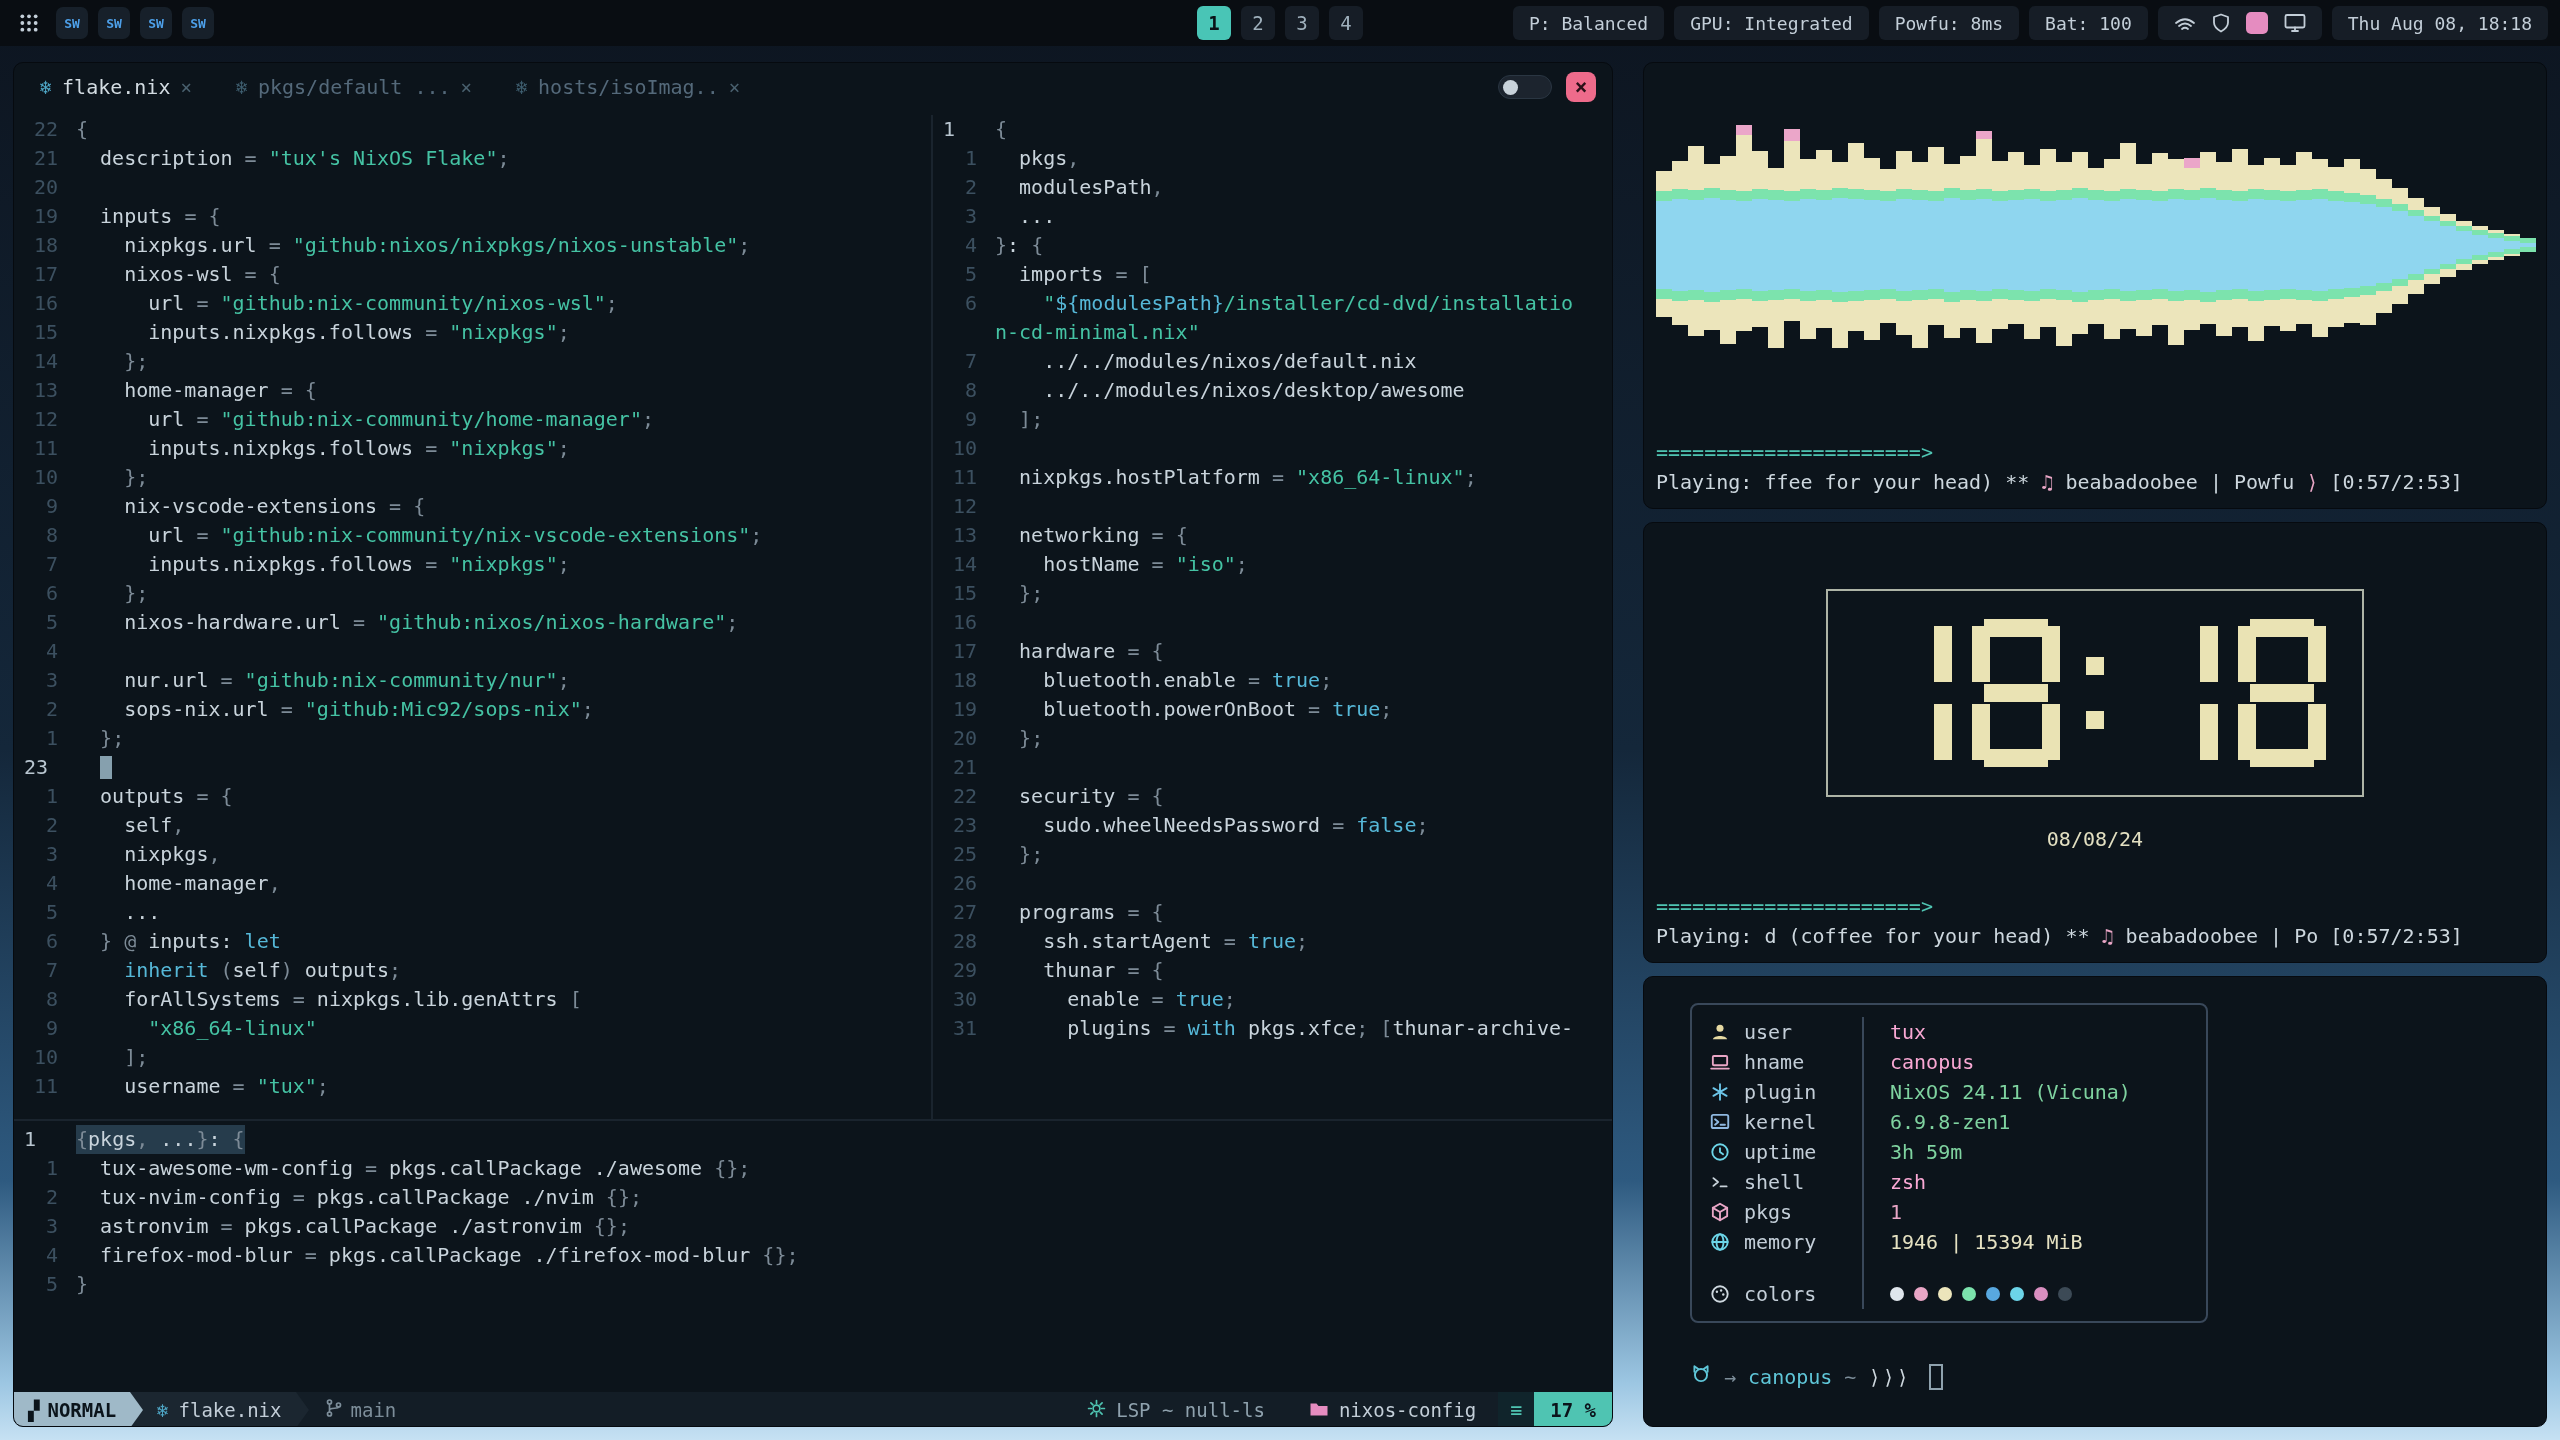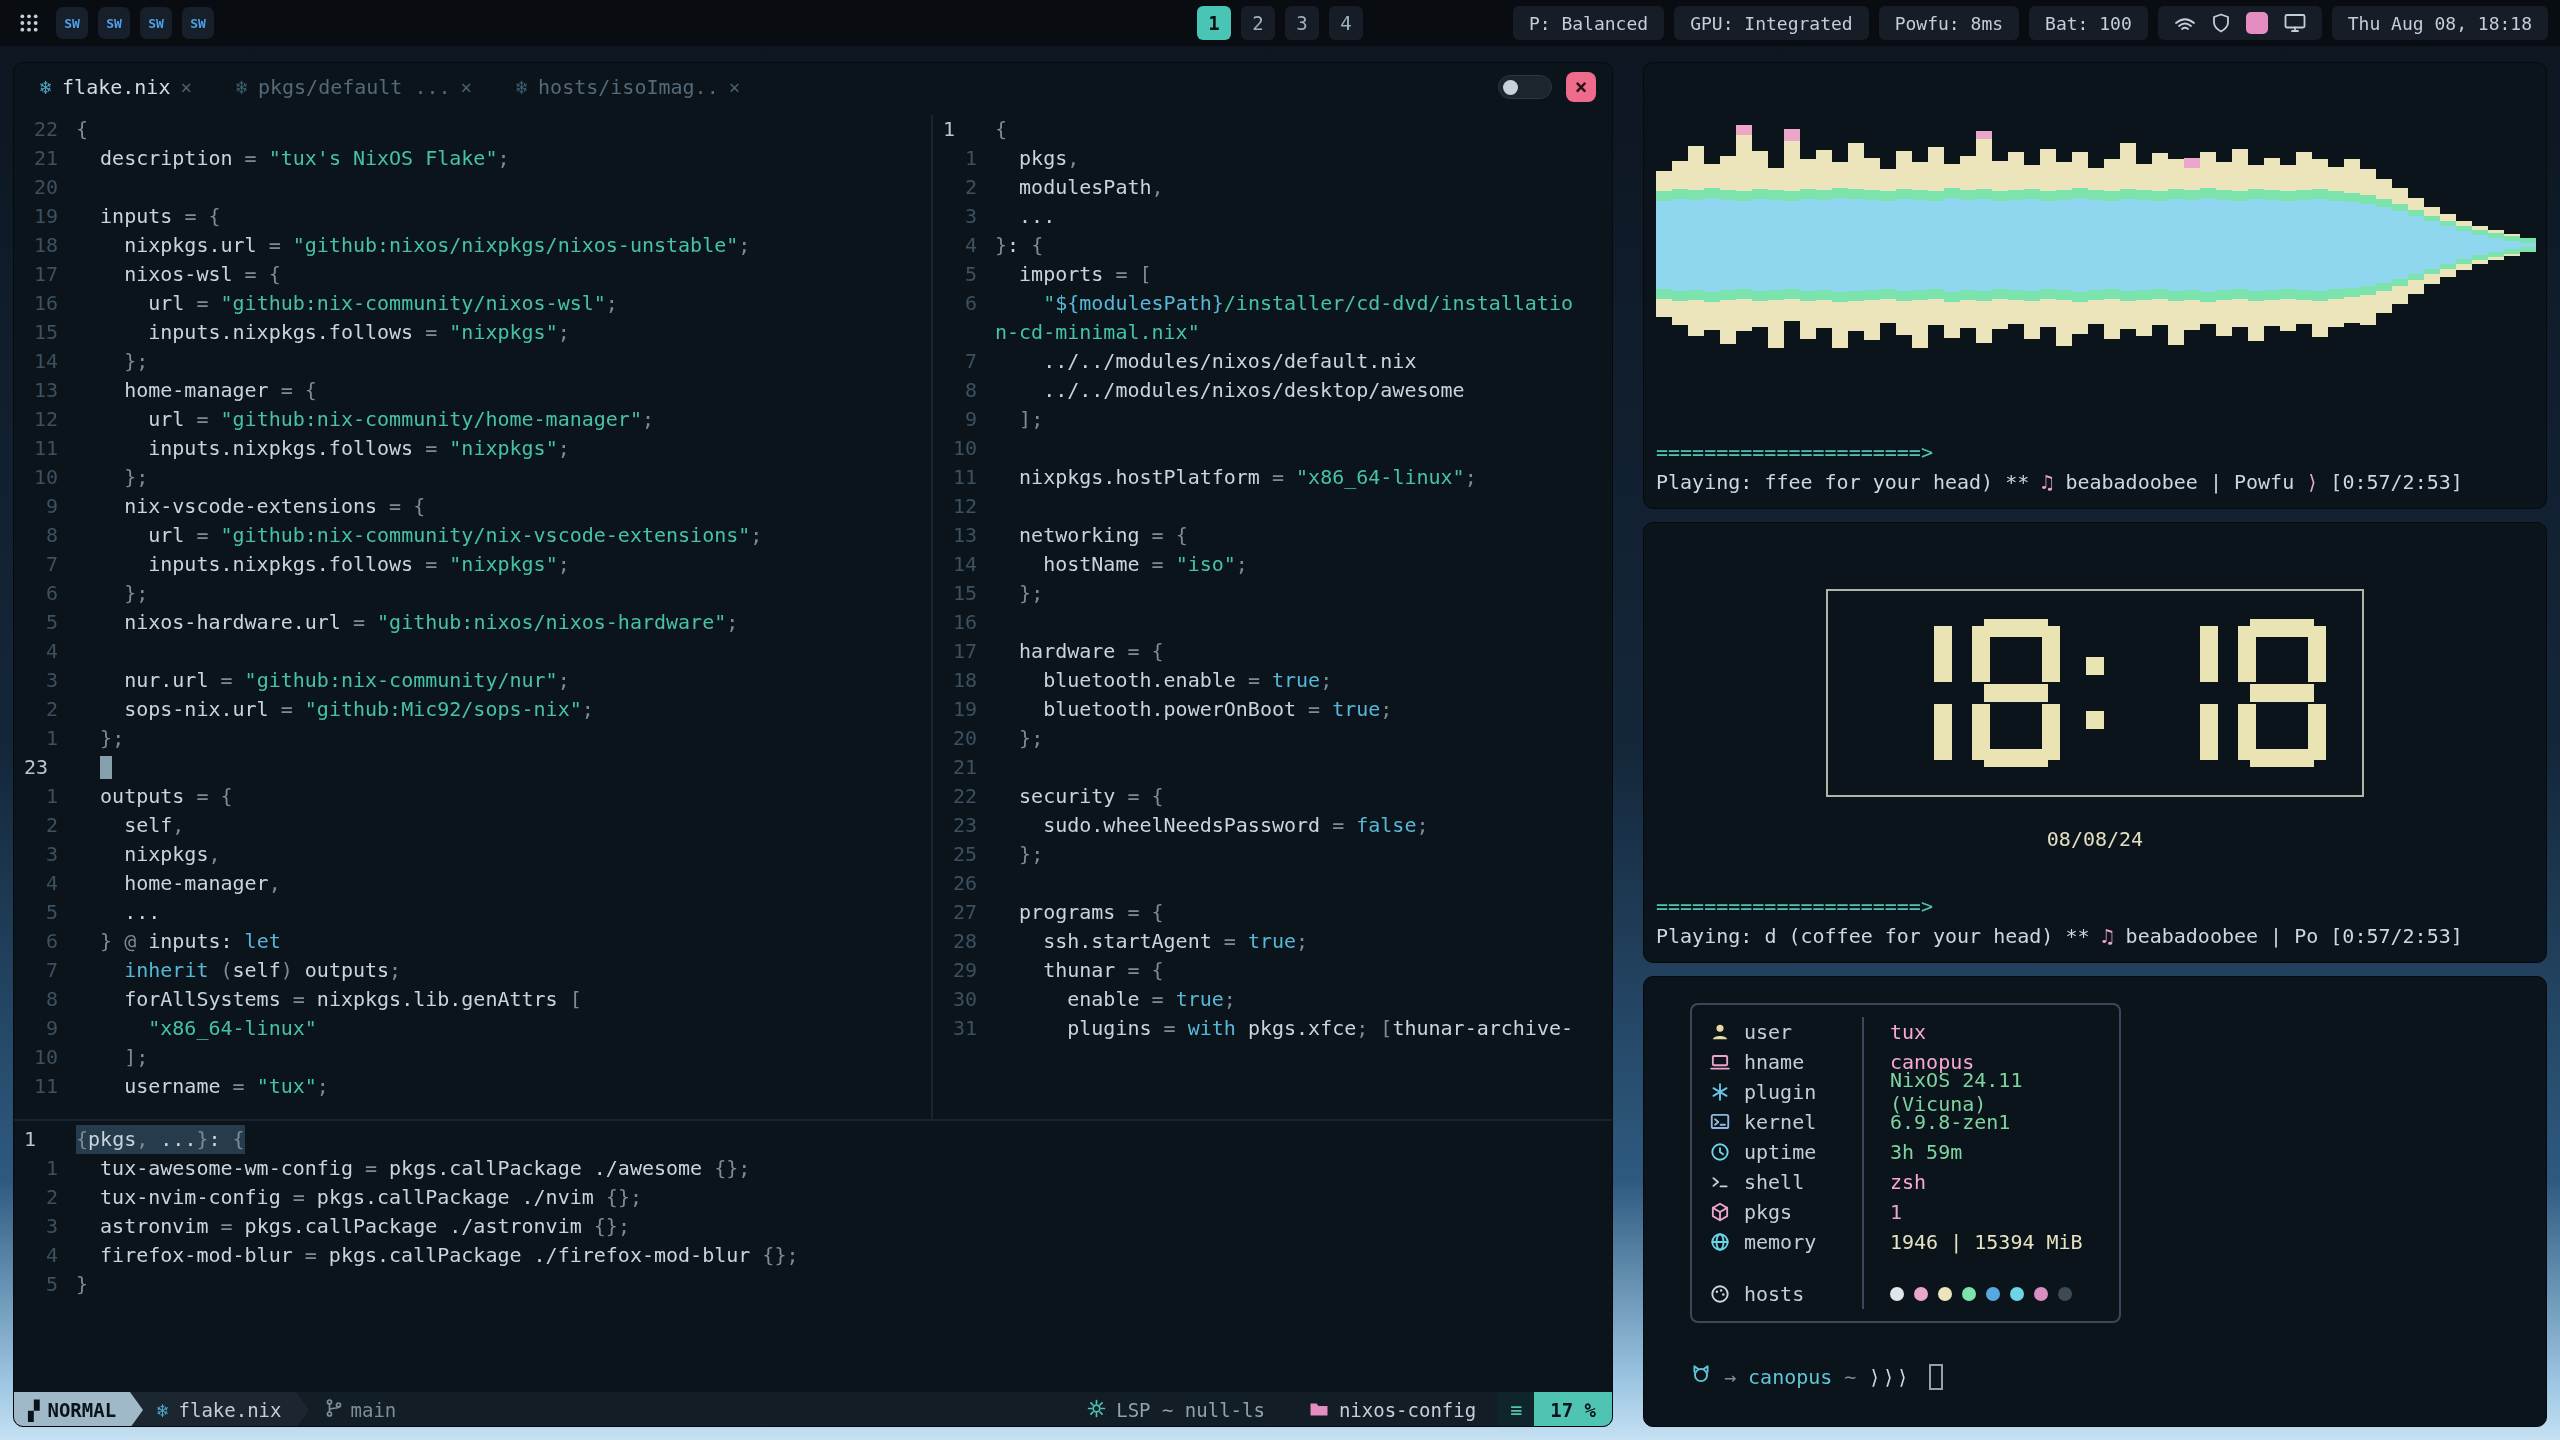--- a/index.html
+++ b/index.html
@@ -78,21 +78,21 @@
 
   #clock-window{left:1643px;top:522px;width:904px;height:441px;padding:14px 12px;display:flex;flex-direction:column;align-items:stretch}
   #clock-box{border:2px solid #aeb4a6;margin:52px auto 0 auto;padding:28px 36px;display:flex;gap:20px;align-items:center}
   .sdigit{position:relative;width:88px;height:148px}
   .sseg{position:absolute;background:#eae3b4}
   .scolon{position:relative;width:30px;height:148px}
   .sdot{position:absolute;width:18px;height:18px;background:#eae3b4;left:6px}
   #clock-date{text-align:center;margin-top:30px;color:#e3e0c2;font-size:20px}
 
   #fetch-window{left:1643px;top:976px;width:904px;height:451px;padding:26px 0 0 46px}
-  #fetch-box{width:431px;border:2px solid #39485a;border-radius:8px;padding:12px 0}
+  #fetch-box{width:518px;border:2px solid #39485a;border-radius:8px;padding:12px 0}
   .frow{display:flex;align-items:center;height:30px}
   .fleft{flex:0 0 172px;display:flex;align-items:center;gap:12px;padding-left:16px;border-right:2px solid #39485a;height:30px}
   .fleft .fi{width:24px;display:flex;justify-content:center}
   .flabel{color:#c3ced8;font-size:20px}
   .fval{padding-left:26px;font-size:20px}
   .v-fg{color:#f9a8d4}.v-green{color:#7fd3a0}.v-pink{color:#e9a6c6}.v-cream{color:#e6e2c2}
   .fspacer{height:22px;display:flex}
   .fspacer .fleft{height:22px}
   .dots{display:flex;gap:10px;padding-left:26px;align-items:center}
   .dot{width:14px;height:14px;border-radius:50%}
@@ -1062,21 +1062,21 @@
       <div class="frow">
         <div class="fleft">
           <span class="fi ic-colors">
             <svg width="22" height="22" viewBox="0 0 20 20" fill="none" stroke="currentColor" stroke-width="1.7">
               <circle cx="10" cy="10" r="7"></circle>
               <circle cx="7.2" cy="8" r="1.1" fill="currentColor" stroke="none"></circle>
               <circle cx="11" cy="6.8" r="1.1" fill="currentColor" stroke="none"></circle>
               <circle cx="13" cy="10.5" r="1.1" fill="currentColor" stroke="none"></circle>
             </svg>
           </span>
-          <span class="flabel">hosts</span>
+          <span class="flabel">colors</span>
         </div>
         <span class="dots">
           <span class="dot" style="background:#dfe6ec"></span>
           <span class="dot" style="background:#e9a6c6"></span>
           <span class="dot" style="background:#ece5bb"></span>
           <span class="dot" style="background:#7ce3ad"></span>
           <span class="dot" style="background:#58a8e0"></span>
           <span class="dot" style="background:#6cd5e8"></span>
           <span class="dot" style="background:#d98fc0"></span>
           <span class="dot" style="background:#3c4a56"></span>

